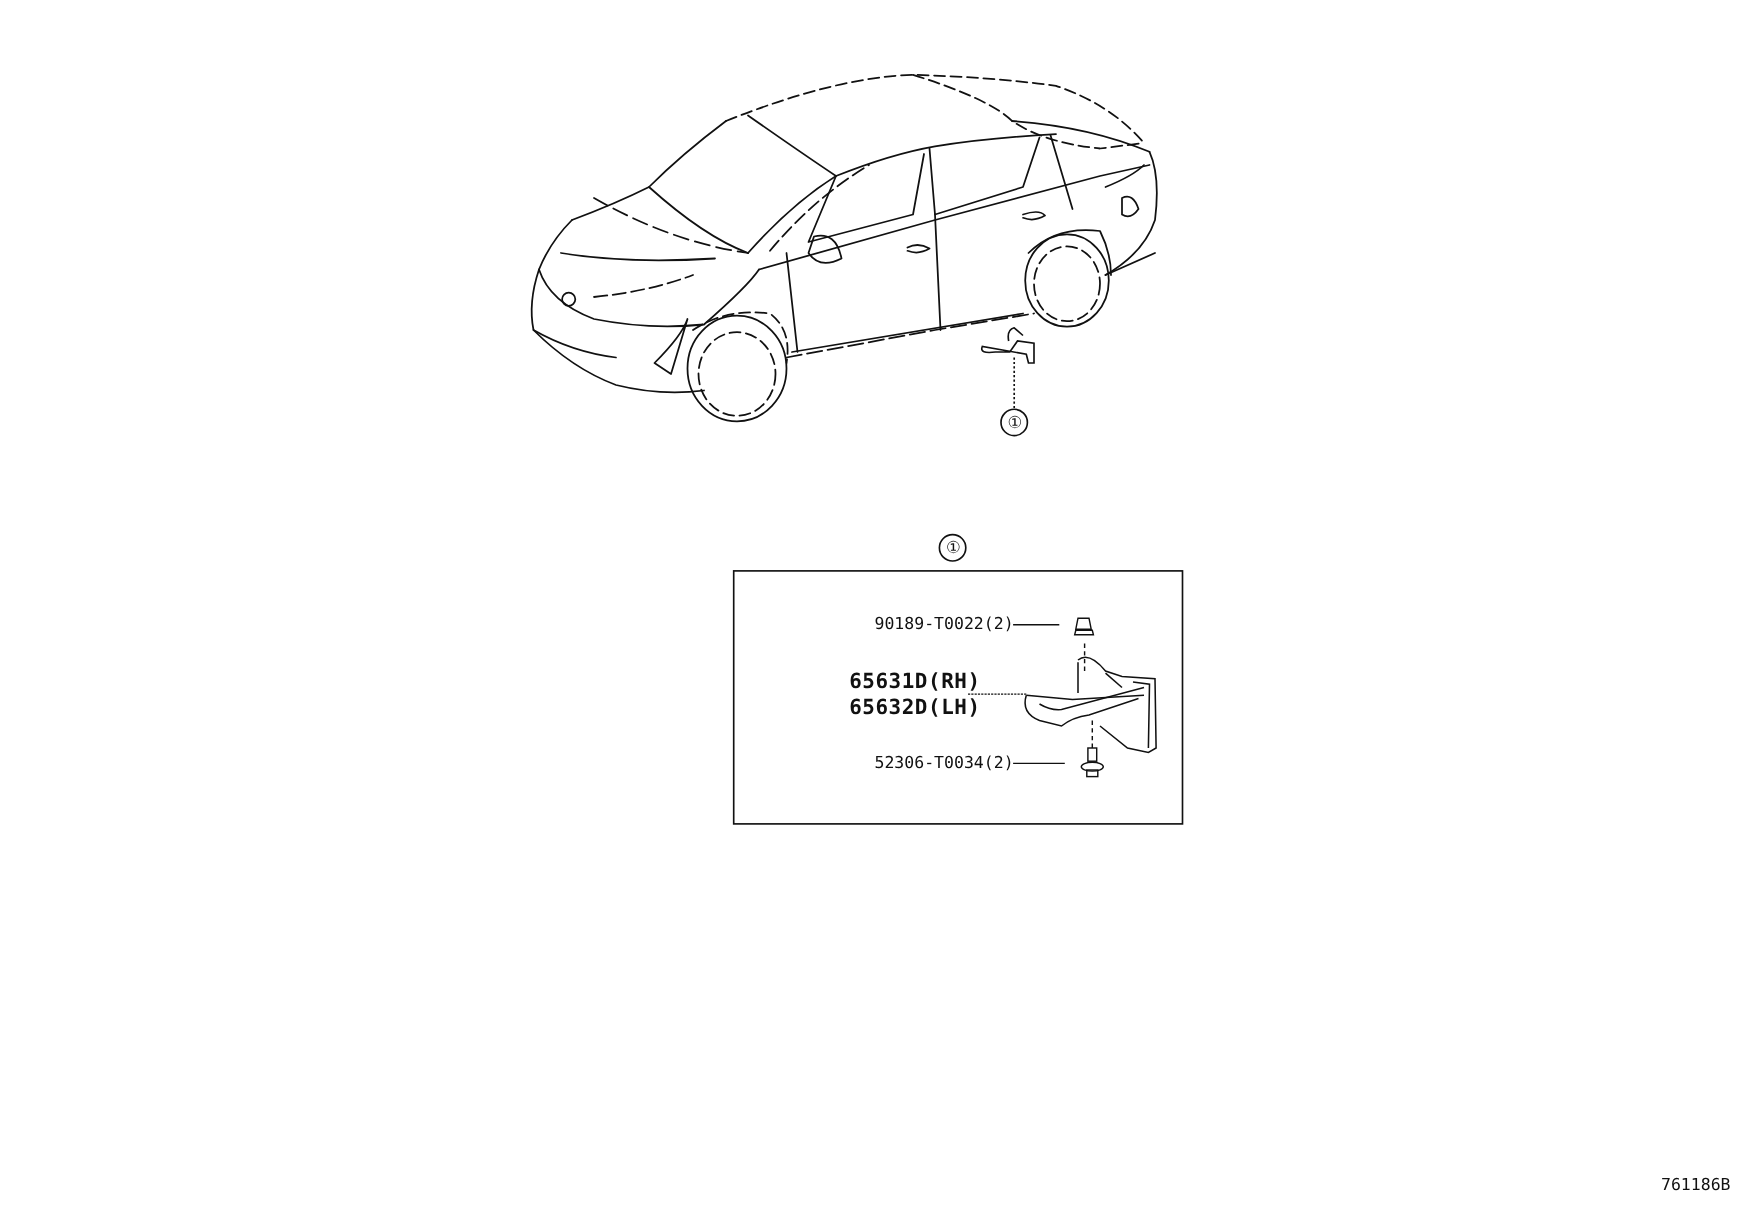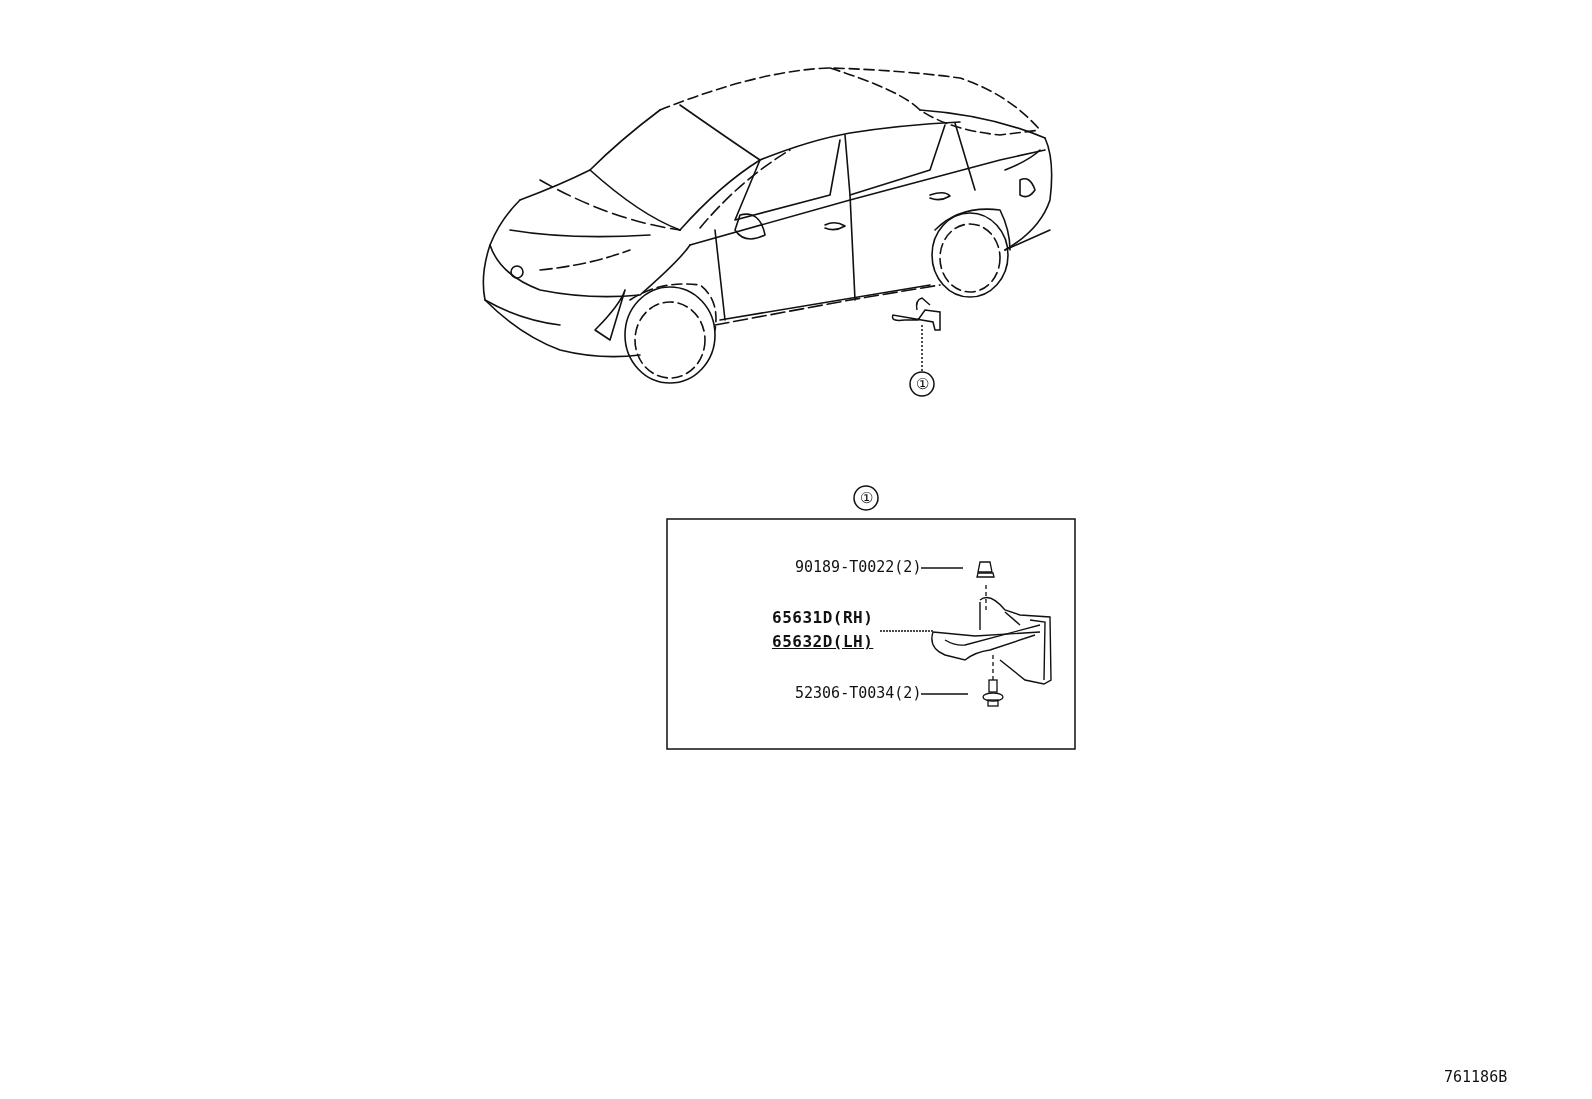--- a/index.html
+++ b/index.html
@@ -1,20 +1,20 @@
 <!DOCTYPE html>
 <html><head>
 <meta charset="utf-8">
 <style>
   html, body { margin:0; padding:0; background:#ffffff; }
   body { width:1592px; height:1099px; position:relative; overflow:hidden; font-family:"DejaVu Sans Mono", monospace; color:#000; }
   svg.overlay { position:absolute; left:0; top:0; }
   .lbl { position:absolute; font-family:"DejaVu Sans Mono", monospace; color:#111; white-space:nowrap; }
   .small { font-size:15px; }
-  .big { font-size:16px; font-weight:bold; letter-spacing:0.5px;text-align:right; }
+  .big { font-size:19px; font-weight:bold; letter-spacing:0.5px;text-align:right; }
   .fig { font-size:15px; }
 </style>
 </head>
 <body>
 
 <svg class="overlay" width="1592" height="1099" viewBox="0 0 1592 1099">
   <g fill="none" stroke="#111" stroke-width="1.6" stroke-linecap="round" stroke-linejoin="round">
 
     <path d="M660 110 Q760 70 830 68 Q900 70 960 78 Q1010 95 1040 130" stroke-dasharray="10 5"></path>
     <path d="M830 68 Q900 90 920 110 Q950 130 1000 135 L1040 130" stroke-dasharray="10 5"></path>
@@ -105,16 +105,16 @@
     <ellipse cx="993" cy="697" rx="10" ry="4"></ellipse>
     <rect x="988" y="700" width="10" height="6"></rect>
   </g>
 </svg>
 
 <div class="lbl fig" style="left:916px; top:375px;">①</div>
 <div class="lbl fig" style="left:860px; top:489px;">①</div>
 
 <div class="lbl small" style="left:795px; top:558px;">90189-T0022(2)</div>
 <div class="lbl big" style="left:772px; top:608px;">65631D(RH)</div>
-<div class="lbl big" style="left:772px; top:632px;text-decoration:underline;">65632D(LH)</div>
+<div class="lbl big" style="left:772px; top:632px;">65632D(LH)</div>
 <div class="lbl small" style="left:795px; top:684px;">52306-T0034(2)</div>
 
-<div class="lbl small" style="left:1444px; top:1068px;text-align:center;">761186B</div>
+<div class="lbl small" style="left:1510px; top:1068px;text-align:center;">761186B</div>
 
 </body></html>

